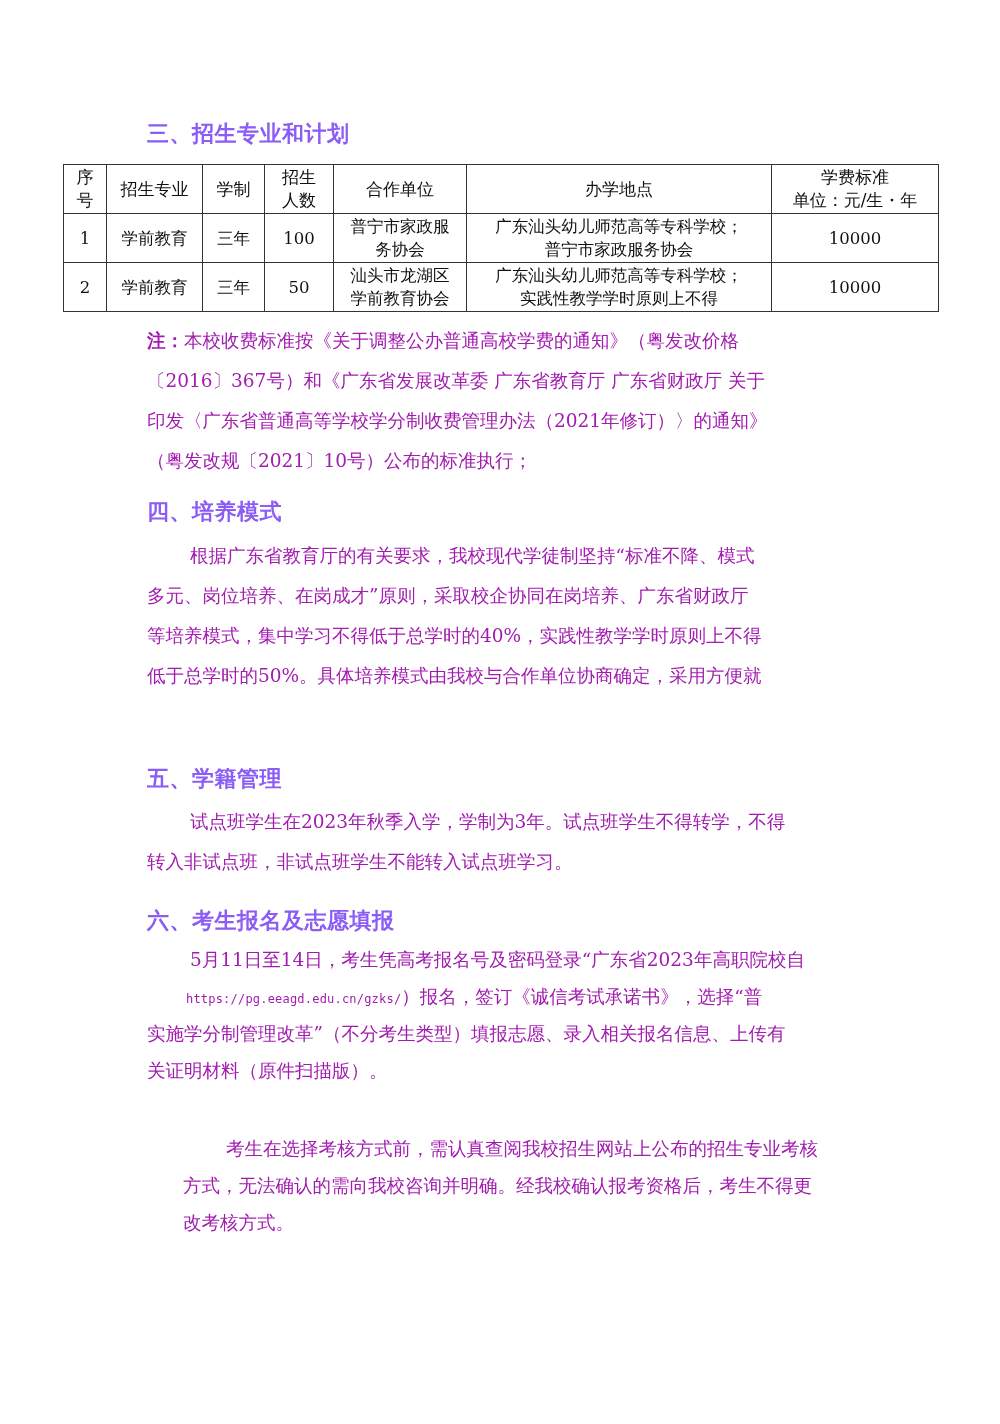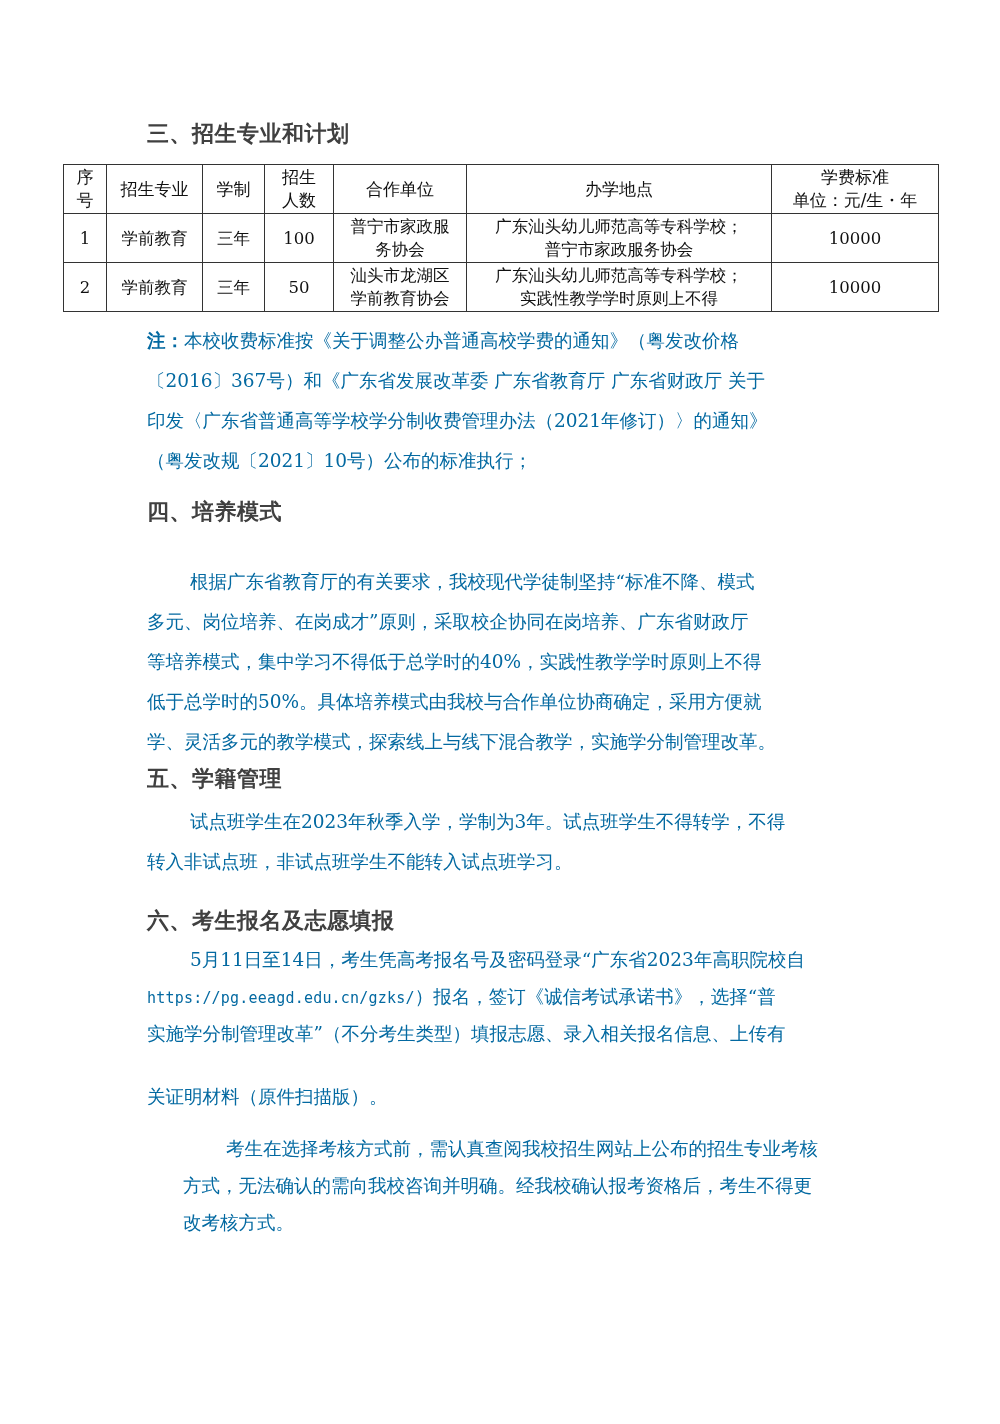--- a/index.html
+++ b/index.html
@@ -4,45 +4,45 @@
 <style>
   html, body { margin: 0; padding: 0; background: #ffffff; }
   body {
     width: 1000px; height: 1424px; position: relative; overflow: hidden;
     font-family: "DejaVu Serif", "Liberation Serif", serif; color: #111;
   }
   .page { position: absolute; left: 0; top: 0; width: 1000px; height: 1424px; }
   .h2 {
     position: absolute; left: 147px;
     font-family: "DejaVu Sans", "Liberation Sans", sans-serif;
-    font-weight: bold; font-size: 22px; letter-spacing: 0.5px; color: #404040;
+    font-weight: bold; font-size: 22px; letter-spacing: 0.5px; color: #8b5cf6;
     white-space: nowrap; line-height: 30px;
   }
   table.plan {
     position: absolute; left: 63px; top: 164px; width: 875px;
     border-collapse: collapse; table-layout: fixed;
     font-size: 16.5px;
   }
   table.plan th, table.plan td {
     border: 1px solid #333; text-align: center; vertical-align: middle;
     padding: 0 2px; line-height: 23px; font-weight: normal;
   }
   table.plan th {
     font-family: "DejaVu Sans", "Liberation Sans", sans-serif; font-size: 17px; height: 48px;
   }
   table.plan td { height: 48px; }
   .cell-lines span { display: block; }
   .para {
     position: absolute; left: 147px; width: 710px;
-    font-size: 18.5px; line-height: 40px; color: #0369a1;
+    font-size: 18.5px; line-height: 40px; color: #a21caf;
   }
   .para .line { display: block; white-space: nowrap; height: 40px; }
   .note-label { font-family: "DejaVu Sans", "Liberation Sans", sans-serif; font-weight: bold; }
   .indent { padding-left: 43px; }
-  .mono { font-family: "DejaVu Sans Mono", "Liberation Mono", monospace; font-size: 15px; letter-spacing: 0.2px; }
+  .mono { font-family: "DejaVu Sans Mono", "Liberation Mono", monospace; font-size: 12px; letter-spacing: 0.2px; margin-left: 39px; }
 </style>
 </head>
 <body>
 
 <div class="page">
 
   <div class="h2" style="top:119px;">三、招生专业和计划</div>
 
   <table class="plan">
     <colgroup>
@@ -109,40 +109,39 @@
   </table>
 
   <div class="para" style="top:321px;">
     <span class="line"><span class="note-label">注：</span><span>本校收费标准按《关于调整公办普通高校学费的通知》（粤发改价格</span></span>
     <span class="line">〔2016〕367号）和《广东省发展改革委 广东省教育厅 广东省财政厅 关于</span>
     <span class="line">印发〈广东省普通高等学校学分制收费管理办法（2021年修订）〉的通知》</span>
     <span class="line">（粤发改规〔2021〕10号）公布的标准执行；</span>
   </div>
 
   <div class="h2" style="top:497px;">四、培养模式</div>
-  <div class="para" style="top:562px;">
+  <div class="para" style="top:536px;">
     <span class="line indent">根据广东省教育厅的有关要求，我校现代学徒制坚持“标准不降、模式</span>
     <span class="line">多元、岗位培养、在岗成才”原则，采取校企协同在岗培养、广东省财政厅</span>
     <span class="line">等培养模式，集中学习不得低于总学时的40%，实践性教学学时原则上不得</span>
     <span class="line">低于总学时的50%。具体培养模式由我校与合作单位协商确定，采用方便就</span>
-    <span class="line">学、灵活多元的教学模式，探索线上与线下混合教学，实施学分制管理改革。</span>
   </div>
 
   <div class="h2" style="top:764px;">五、学籍管理</div>
   <div class="para" style="top:802px;">
     <span class="line indent">试点班学生在2023年秋季入学，学制为3年。试点班学生不得转学，不得</span>
     <span class="line">转入非试点班，非试点班学生不能转入试点班学习。</span>
   </div>
 
   <div class="h2" style="top:906px;">六、考生报名及志愿填报</div>
   <div class="para" style="top:941px; line-height:37px;">
     <span class="line indent" style="height:37px;">5月11日至14日，考生凭高考报名号及密码登录“广东省2023年高职院校自</span>
     <span class="line" style="height:37px;"><span class="mono">https://pg.eeagd.edu.cn/gzks/</span><span>）报名，签订《诚信考试承诺书》，选择“普</span></span>
     <span class="line" style="height:37px;">实施学分制管理改革”（不分考生类型）填报志愿、录入相关报名信息、上传有</span>
-    <span class="line" style="height:37px;margin-top:26px;">关证明材料（原件扫描版）。</span>
+    <span class="line" style="height:37px;">关证明材料（原件扫描版）。</span>
   </div>
   <div class="para" style="top:1130px; line-height:37px;margin-left:36px;">
     <span class="line indent" style="height:37px;">考生在选择考核方式前，需认真查阅我校招生网站上公布的招生专业考核</span>
     <span class="line" style="height:37px;">方式，无法确认的需向我校咨询并明确。经我校确认报考资格后，考生不得更</span>
     <span class="line" style="height:37px;">改考核方式。</span>
   </div>
 
 </div>
 
 </body></html>

